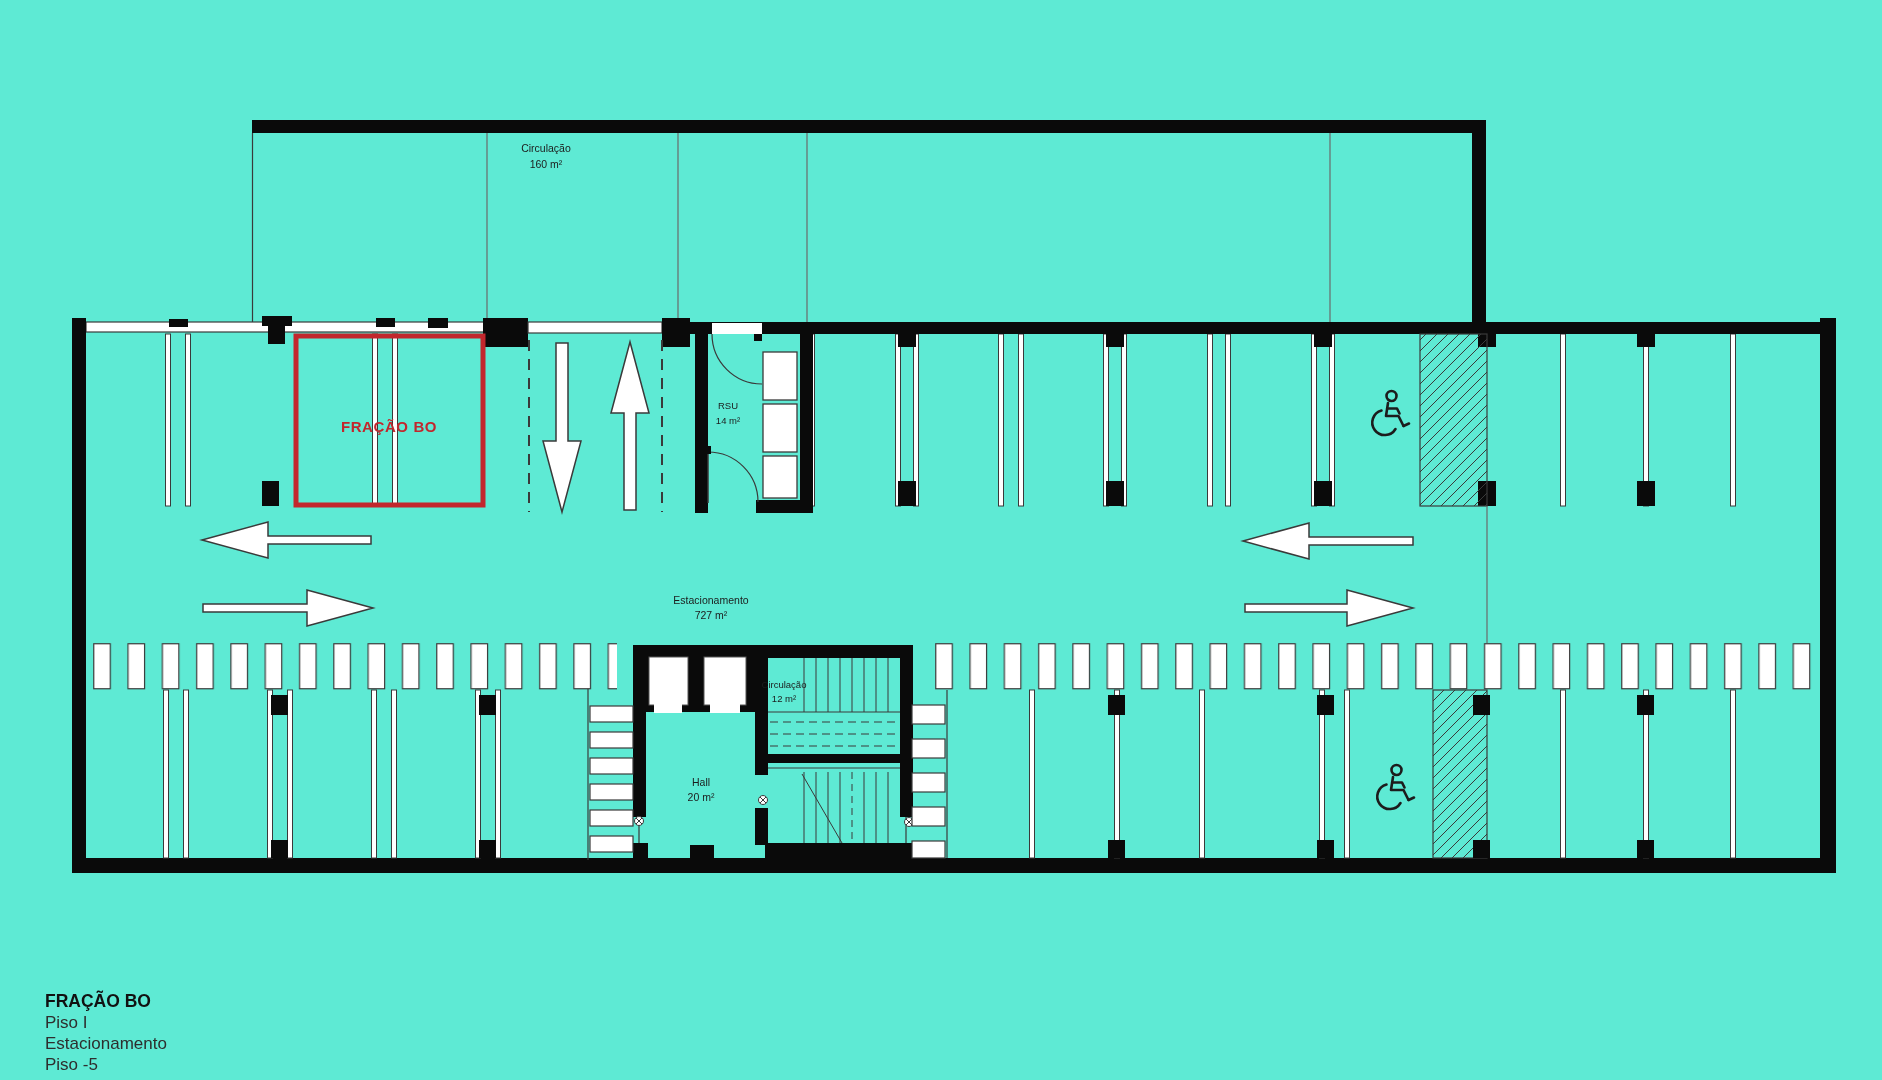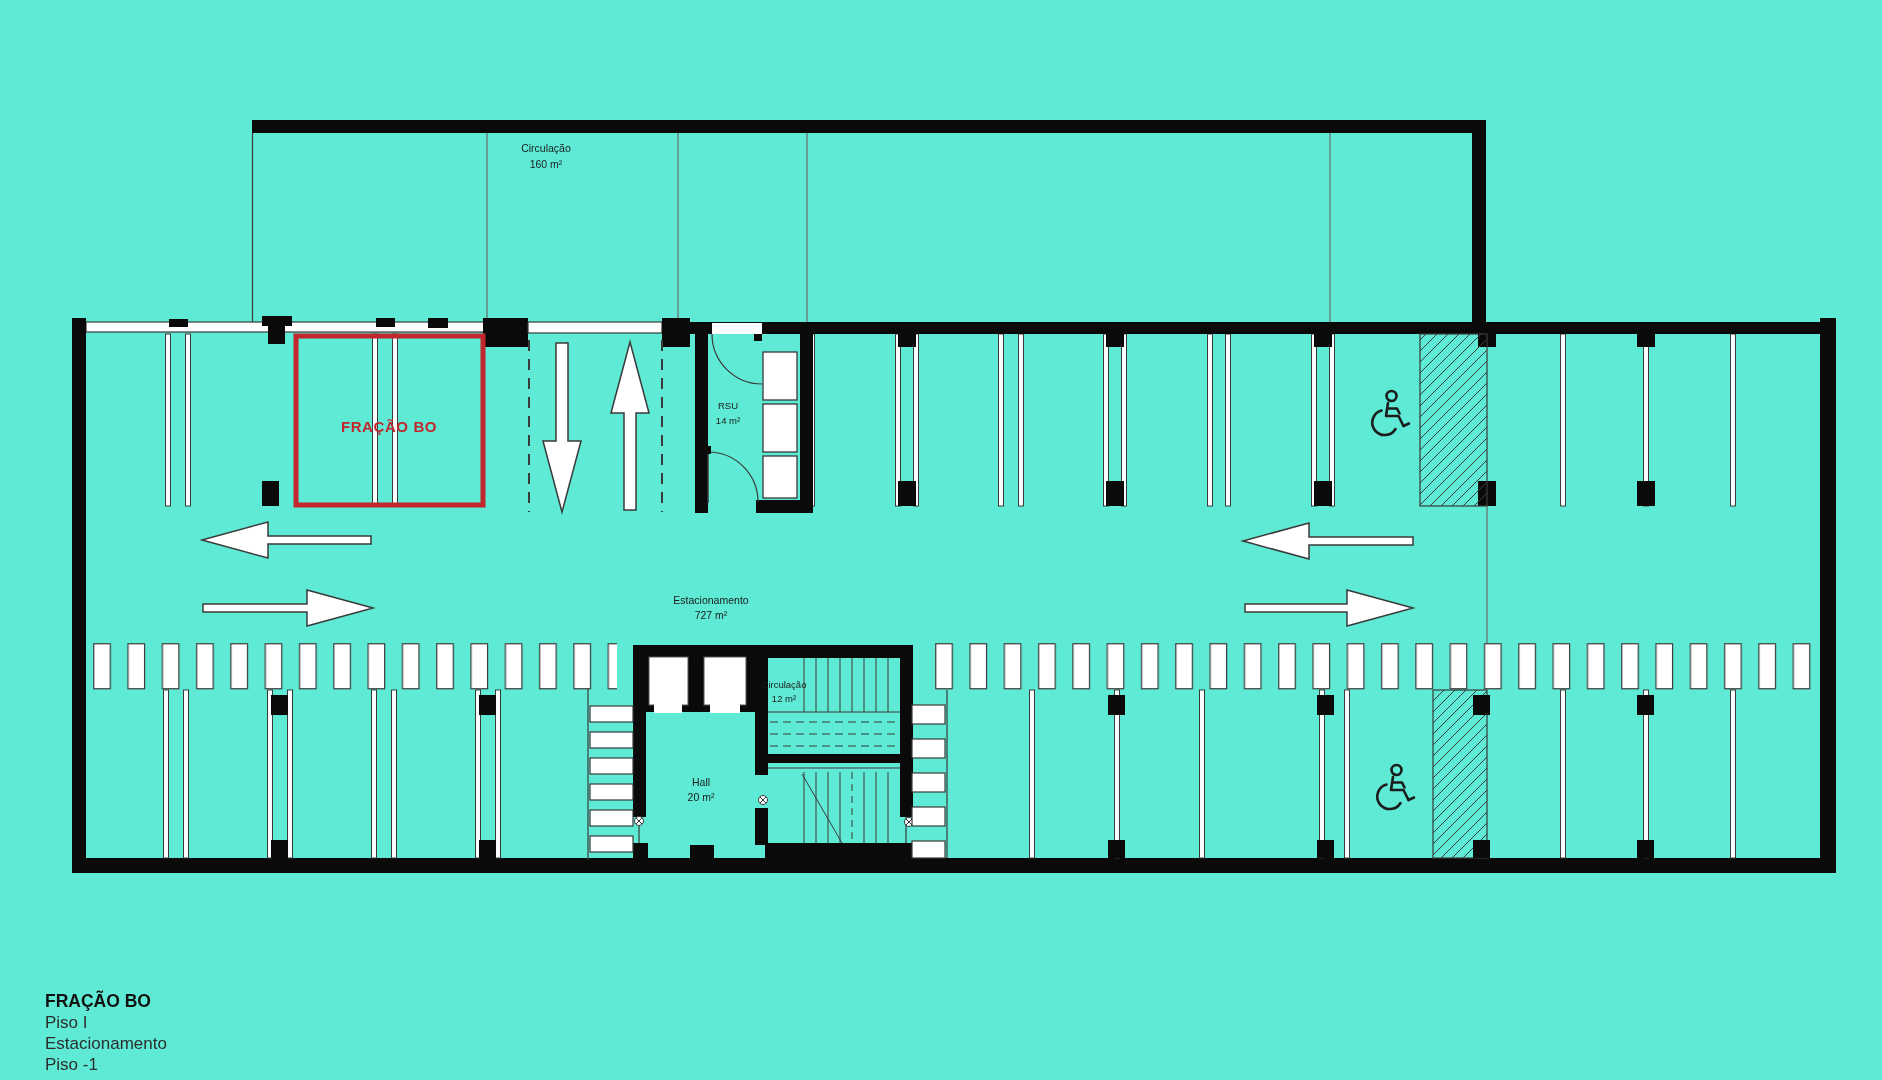--- a/index.html
+++ b/index.html
@@ -270,15 +270,15 @@
         <rect x="1317" y="840" width="17" height="18"></rect>
     <rect x="1473" y="840" width="17" height="18"></rect>
         <rect x="1637" y="840" width="17" height="18"></rect>
   </g>
 </svg>
 
 <div class="title-block">
   <div class="tb-fraction">FRAÇÃO BO</div>
   <div>Piso I</div>
   <div>Estacionamento</div>
-  <div>Piso -1</div>
+  <div>Piso -5</div>
 </div>
 </div>
 
 </body></html>

